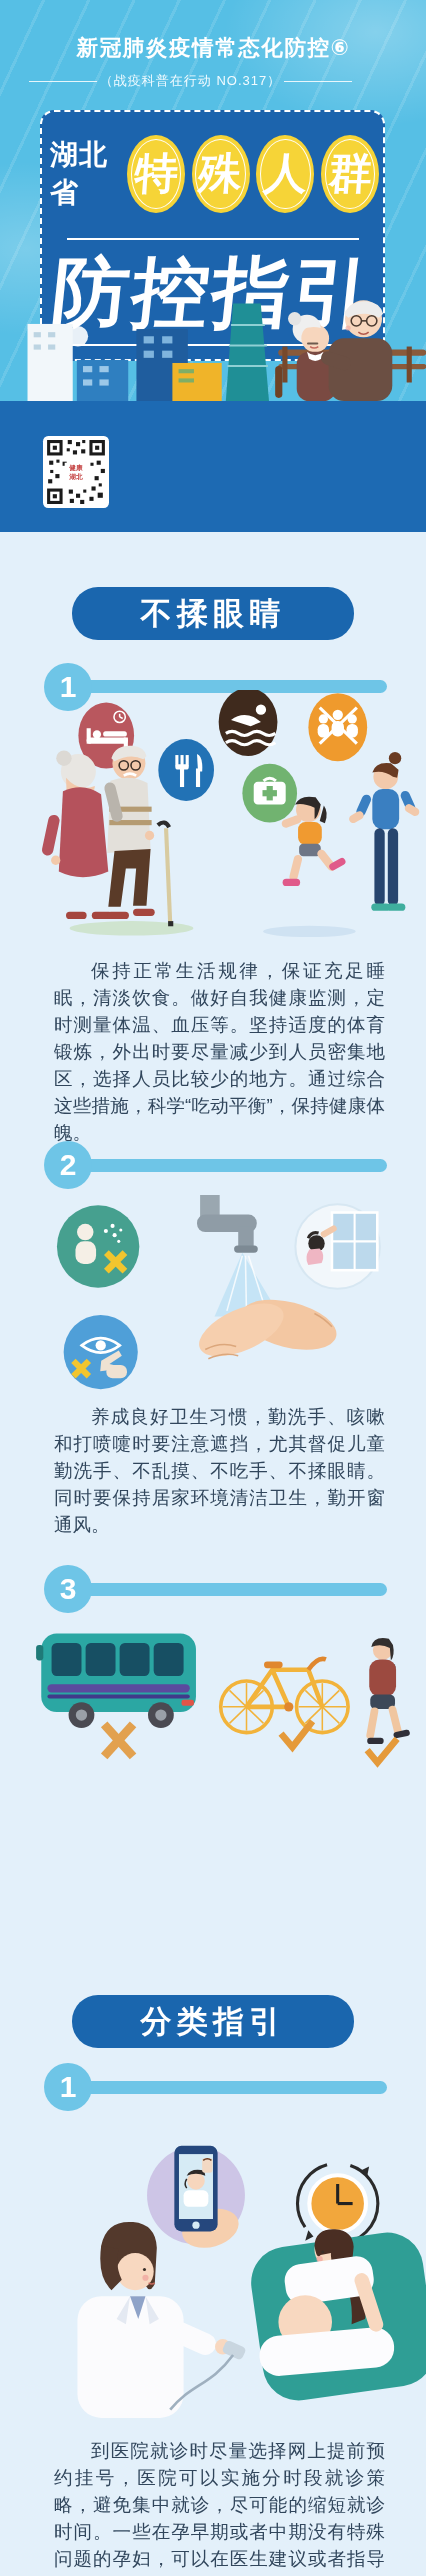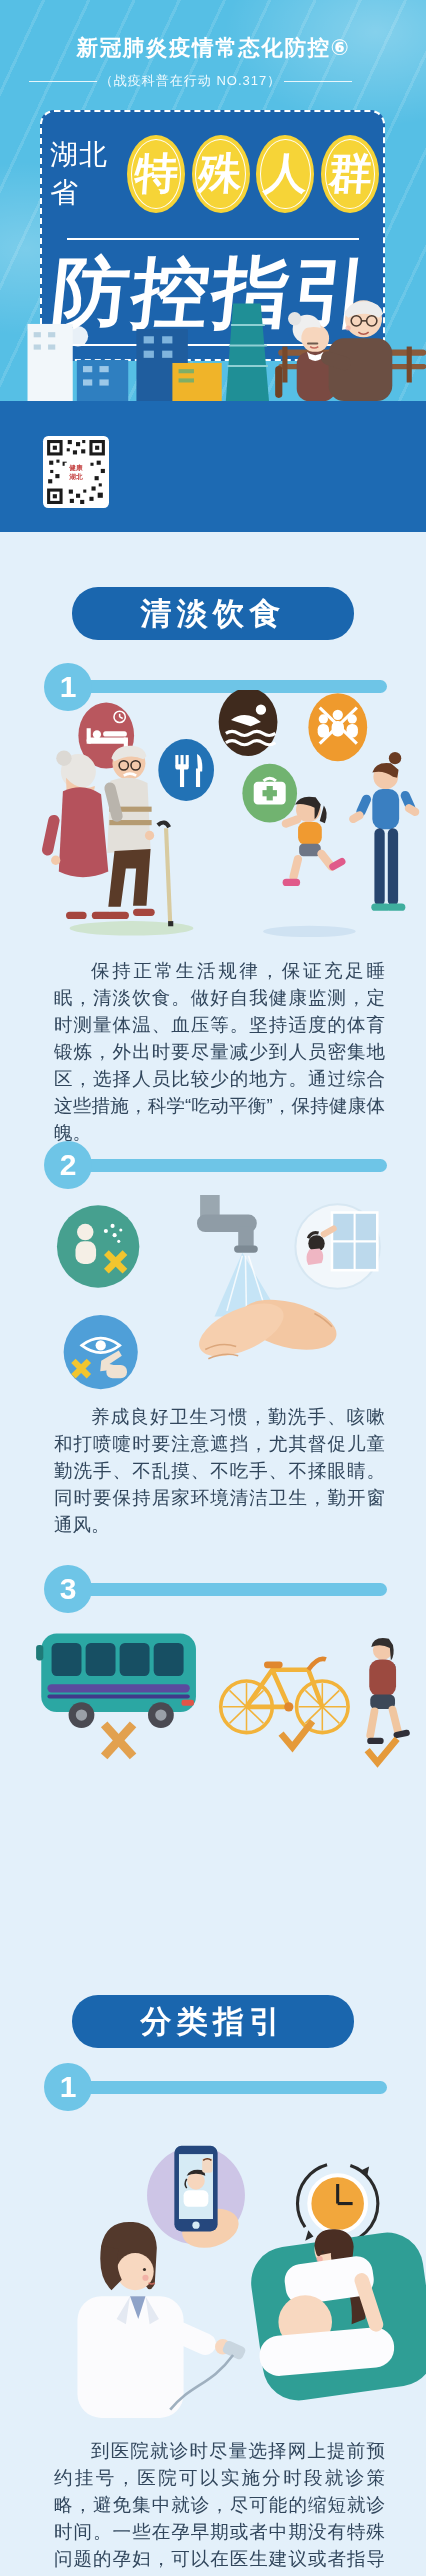--- a/index.html
+++ b/index.html
@@ -18,21 +18,21 @@
       repeating-linear-gradient(115deg, rgba(255,255,255,0) 0 38px, rgba(255,255,255,.12) 38px 41px),
       #56bfe5;}
   .hero-series{left:0;top:33px;width:427px;text-align:center;color:#fff;
     font-size:21.6px;font-weight:bold;letter-spacing:1.5px;}
   .hero-sub{left:0;top:72px;width:381px;display:flex;align-items:center;justify-content:center;gap:3px;color:#f2fbff;}
   .hero-sub .rule{width:68px;height:1px;background:rgba(255,255,255,.85);}
   .hero-sub .t{font-size:13px;letter-spacing:1px;}
   .title-card{left:40px;top:110px;width:345px;height:251px;background:#1c64ad;
     border:2.1px dashed #ffffff;border-radius:14.4px;}
   .tc-row{left:50px;top:130px;width:330px;height:88px;display:flex;align-items:center;}
-  .tc-region{color:#fff;font-size:28px;font-weight:normal;
+  .tc-region{color:#fff;font-size:28px;font-weight:bold;
     font-family:"Liberation Serif","DejaVu Serif",serif;letter-spacing:1px;width:77px;}
   .badges{display:flex;gap:6.7px;}
   .badge{position:relative;width:58px;height:78px;background:#f6d437;border-radius:50%;
     display:flex;align-items:center;justify-content:center;}
   .badge::after{content:"";position:absolute;inset:3.6px;border:1.5px solid rgba(255,255,255,.95);border-radius:50%;}
   .badge span{color:#fff;font-size:43px;font-weight:bold;transform:skewX(-4deg);}
   .tc-hr{left:67px;width:292px;height:1.5px;background:#fff;}
   .tc-title{left:40px;top:246px;width:345px;text-align:center;color:#fff;
     font-size:77px;font-weight:bold;letter-spacing:3.1px;transform:skewX(-6deg);line-height:1.2;}
   
@@ -187,21 +187,21 @@
         <rect x="11" y="11" width="8" height="8"></rect>
           <rect x="93" y="11" width="8" height="8"></rect>
           <rect x="11" y="105" width="8" height="8"></rect>
       </g>
       <rect x="34" y="44" width="44" height="36" fill="#ffffff"></rect>
       <text x="56" y="59" text-anchor="middle" font-size="13" font-weight="bold" fill="#c23a3a">健康</text>
       <text x="56" y="75" text-anchor="middle" font-size="13" font-weight="bold" fill="#c23a3a">湖北</text>
     </svg>
   </div>
 
-  <div class="abs pill" style="top:587px;">清淡饮食</div>
+  <div class="abs pill" style="top:587px;">不揉眼睛</div>
 
   <div class="abs marker-bar" style="top:680px;"></div>
   <div class="abs marker-circle" style="top:663px;">1</div>
 
   <svg class="abs" style="left:0;top:690px;" width="427" height="258" viewBox="0 0 828 500">
     <g>
       <ellipse cx="206" cy="88" rx="54" ry="64" fill="#b9575e"></ellipse>
       <circle cx="232" cy="52" r="11" fill="none" stroke="#ffffff" stroke-width="3"></circle>
       <line x1="232" y1="46" x2="232" y2="52" stroke="#ffffff" stroke-width="3"></line>
       <line x1="232" y1="52" x2="238" y2="55" stroke="#ffffff" stroke-width="3"></line>

